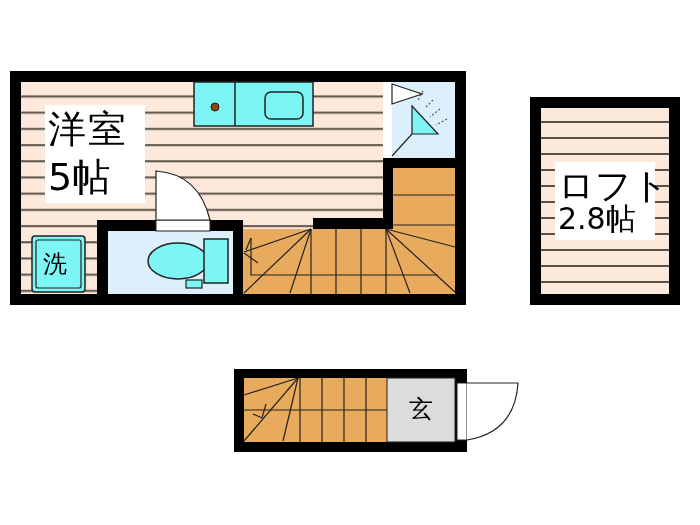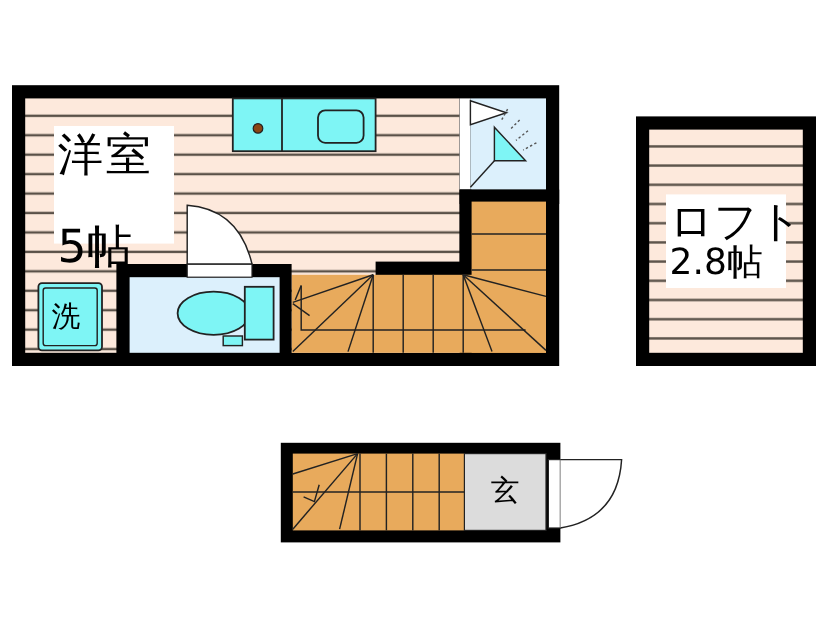--- a/index.html
+++ b/index.html
@@ -1,21 +1,21 @@
 <!DOCTYPE html>
 <html><head>
 <meta charset="utf-8">
 <style>
   html, body { margin: 0; padding: 0; background: #ffffff; }
   body { width: 700px; height: 525px; overflow: hidden; position: relative; font-family: "DejaVu Sans", "Liberation Sans", sans-serif; }
   svg { position: absolute; left: 0; top: 0; }
   .label { position: absolute; color: #000; line-height: 1; white-space: nowrap; }
   .label-box { position: absolute; background: #ffffff; }
   .room-name { font-size: 38px; letter-spacing: 2px; text-align: right; }
-  .room-size { font-size: 38px; margin-top: 28px; }
+  .room-size { font-size: 38px; }
   .loft-name { font-size: 36px; }
   .loft-size { font-size: 30px; }
   .small-label { font-size: 24px; }
 </style>
 </head>
 <body>
 
 <svg width="700" height="525" viewBox="0 0 700 525">
   <defs>
     <pattern id="floorLines" x="0" y="82" width="10" height="16.2" patternUnits="userSpaceOnUse">

